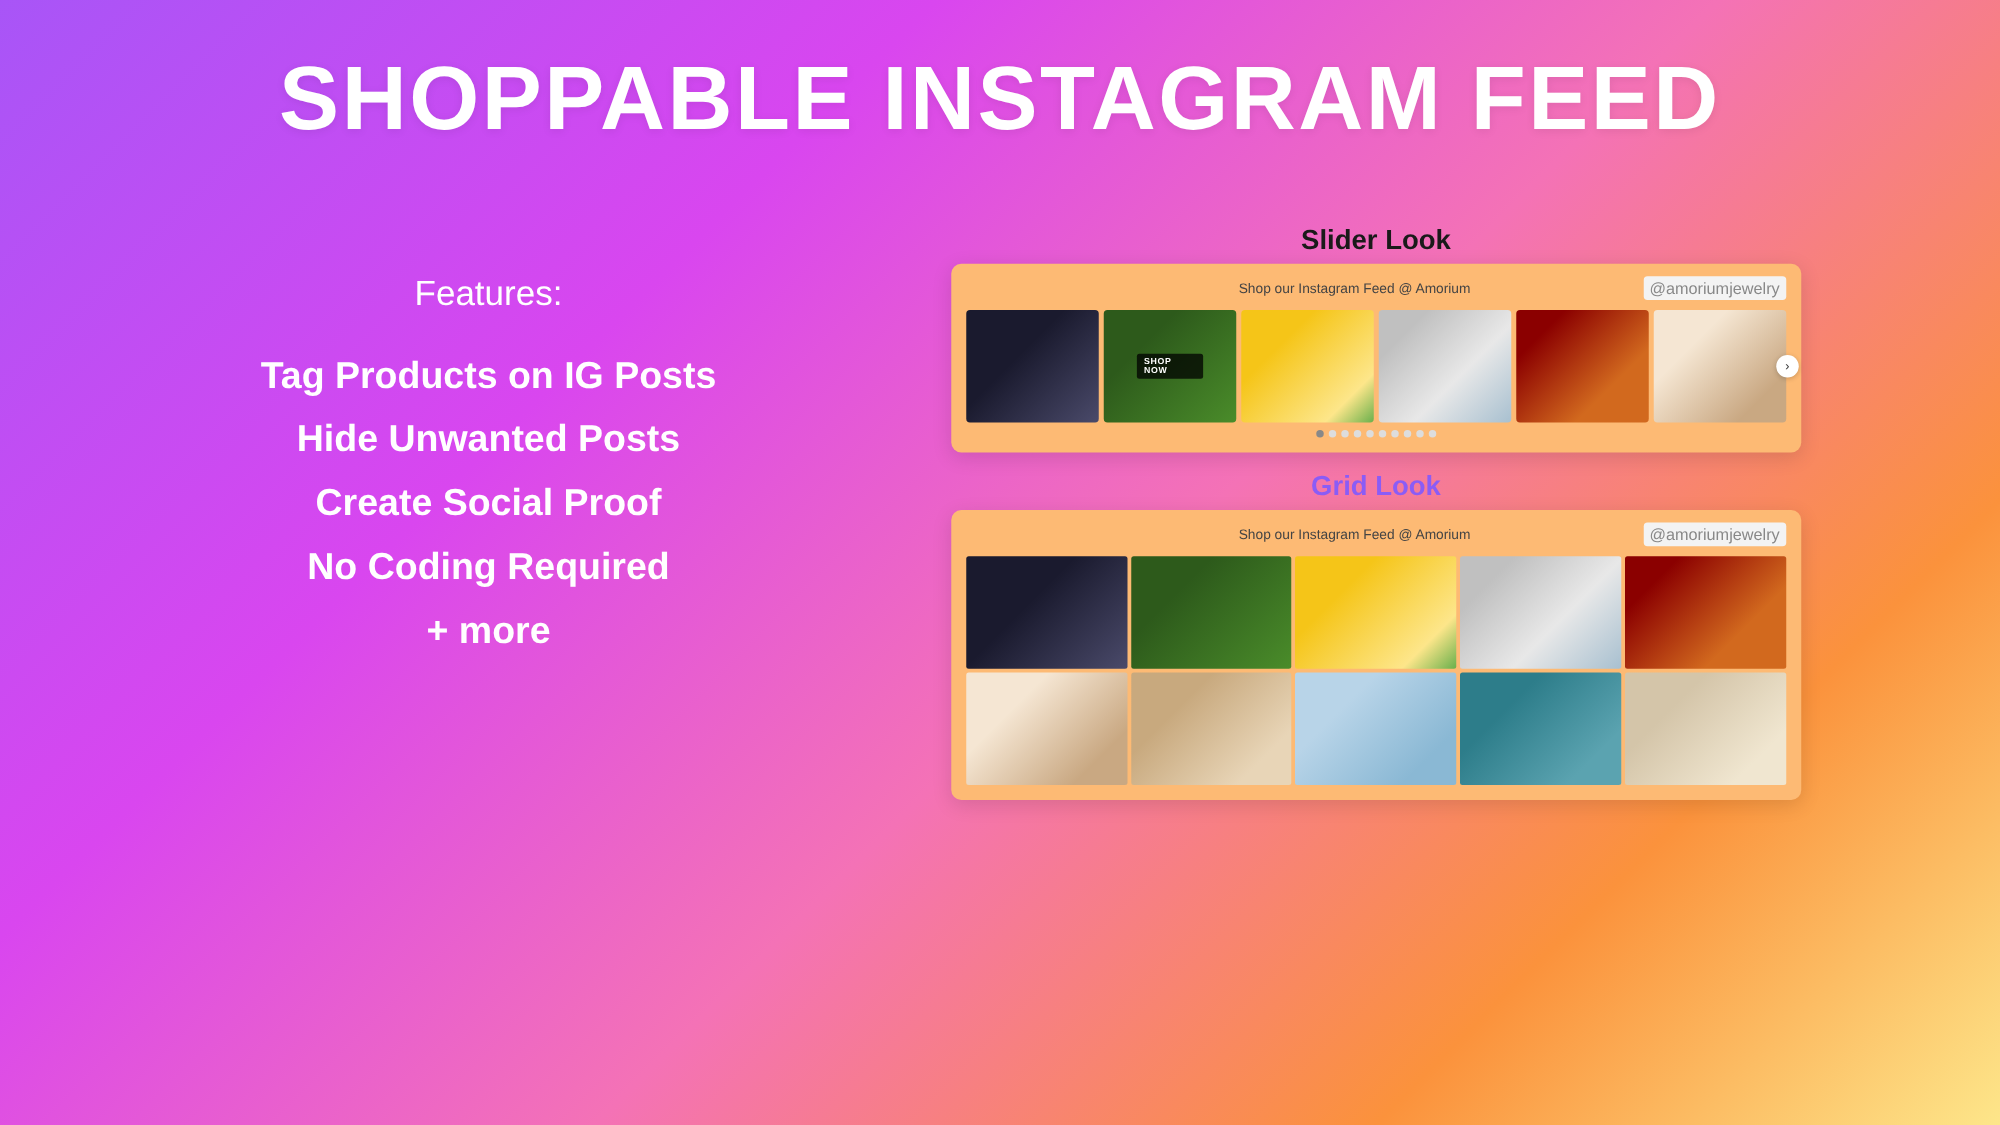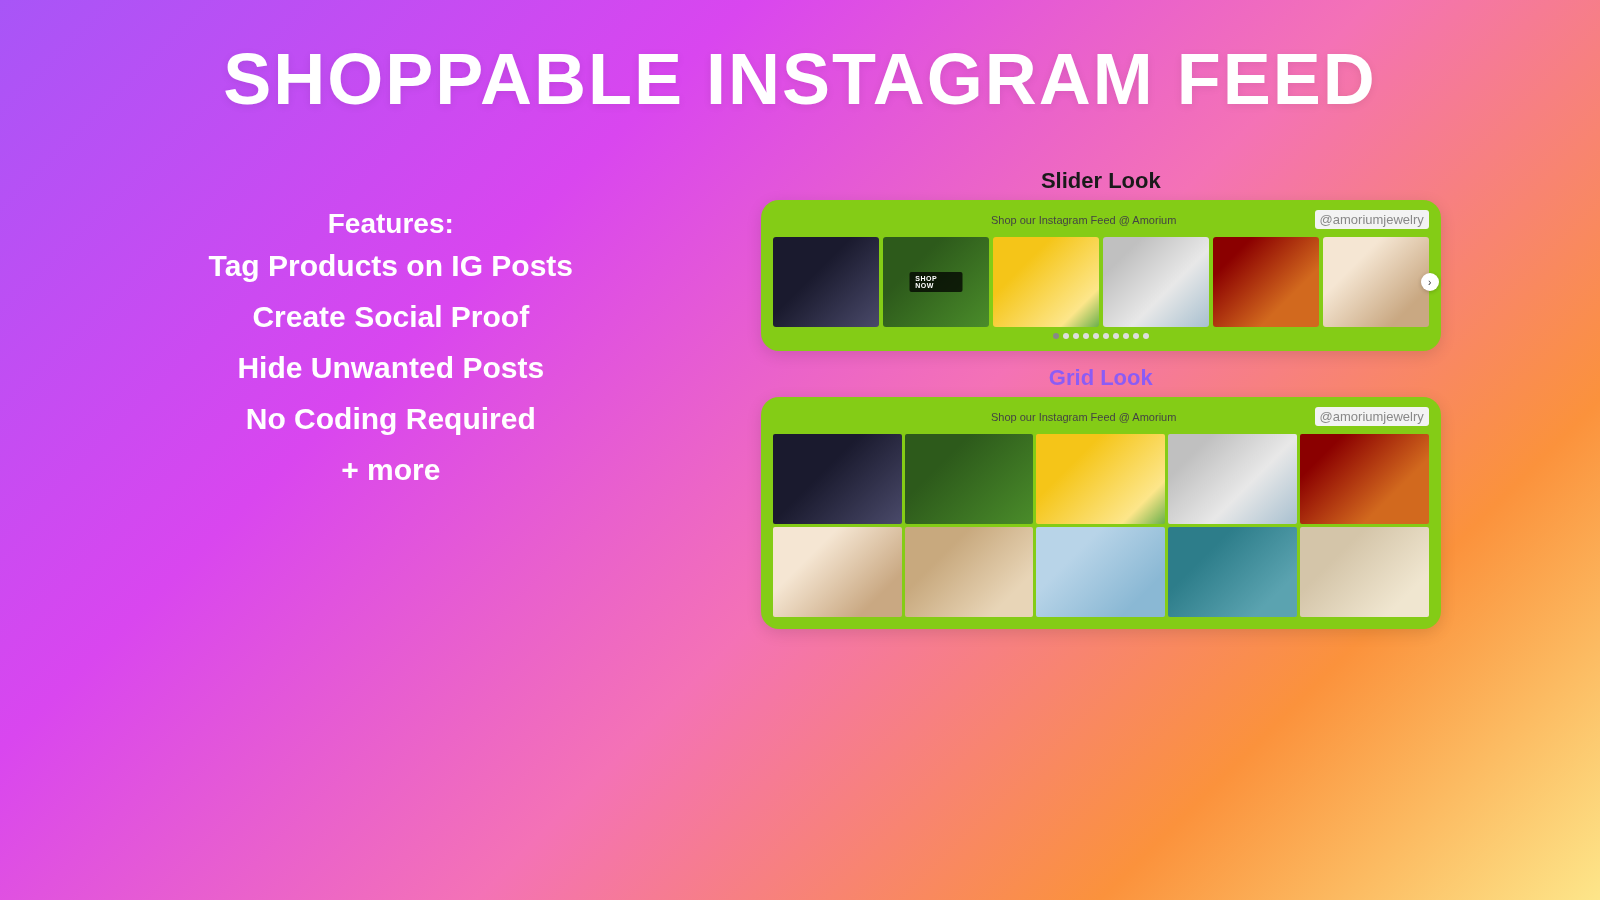--- a/index.html
+++ b/index.html
@@ -23,21 +23,21 @@
     }
 
     .headline {
       text-align: center;
       color: #fff;
       font-size: 72px;
       font-weight: 900;
       line-height: 1.1;
       letter-spacing: 2px;
       text-transform: uppercase;
-      margin-bottom: 29px;
+      margin-bottom: 40px;
       text-shadow: 0 2px 8px rgba(0,0,0,0.08);
     }
 
     .content-row {
       display: flex;
       width: 100%;
       flex: 1;
       align-items: flex-start;
       gap: 0;
     }
@@ -52,22 +52,22 @@
       padding-left: 40px;
     }
 
     .features-block {
       text-align: center;
       color: #fff;
     }
 
     .features-title {
       font-size: 28px;
-      font-weight: 700;
-      margin-bottom: 0;
+      font-weight: 400;
+      margin-bottom: 24px;
       color: #fff;
     }
 
     .features-list {
       list-style: none;
       font-size: 30px;
       font-weight: 800;
       line-height: 1.7;
       color: #fff;
     }
@@ -96,22 +96,22 @@
     .look-label.grid {
       color: #8b5cf6;
     }
 
     .look-label.slider {
       color: #1a1a1a;
       margin-top: 20px;
     }
 
     .feed-box {
-      background: #84cc16;
-      border-radius: 18px;
+      background: #fdba74;
+      border-radius: 8px;
       padding: 10px 12px 12px 12px;
       width: 680px;
       box-shadow: 0 4px 16px rgba(0,0,0,0.12);
     }
 
     .feed-header {
       display: flex;
       justify-content: space-between;
       align-items: center;
       margin-bottom: 8px;
@@ -242,22 +242,22 @@
     <div>SHOPPABLE INSTAGRAM FEED</div>
   </div>
 
   <div class="content-row">
 
     <div class="left-panel">
       <div class="features-block">
         <div class="features-title">Features:</div>
         <ul class="features-list">
           <li>Tag Products on IG Posts</li>
+          <li>Hide Unwanted Posts</li>
           <li>Create Social Proof</li>
-          <li>Hide Unwanted Posts</li>
           <li>No Coding Required</li>
           <li>+ more</li>
         </ul>
       </div>
     </div>
 
     <div class="right-panel">
 
       <div class="look-section">
         <div class="look-label slider">Slider Look</div>

